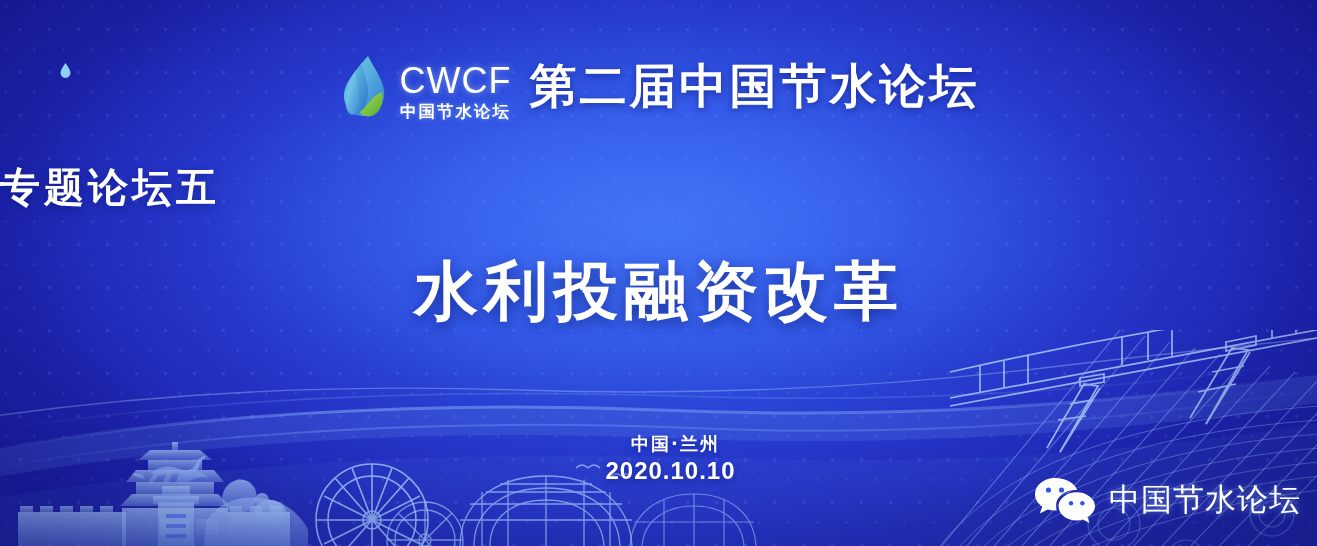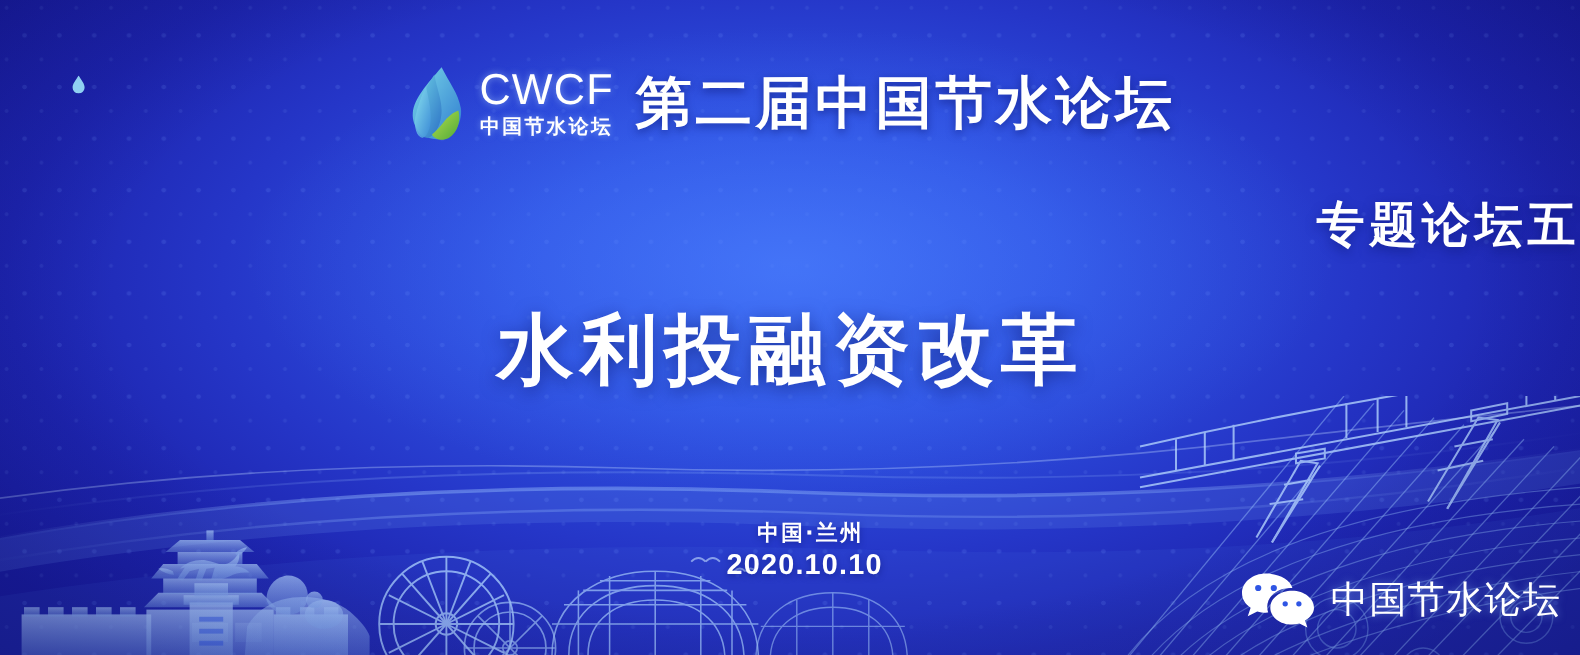--- a/index.html
+++ b/index.html
@@ -42,21 +42,21 @@
     pointer-events:none;
   }
 
   .artlayer{position:absolute;inset:0;pointer-events:none;}
 
   
   .header{
     position:absolute;left:0;right:0;top:52px;
     display:flex;align-items:center;justify-content:center;gap:18px;
   }
-  .logo{display:flex;align-items:center;gap:4px;}
+  .logo{display:flex;align-items:flex-end;gap:4px;}
   .logo-mark{width:58px;height:68px;flex:none;}
   .logo-text{display:flex;flex-direction:column;align-items:center;line-height:1;}
   .logo-cwcf{
     position:relative;
     font-size:36px;letter-spacing:1px;color:#ffffff;font-weight:400;
     font-family:"Liberation Sans","DejaVu Sans",sans-serif;
     text-shadow:0 0 6px rgba(180,215,255,.55);
   }
   .logo-cn{
     margin-top:5px;
@@ -70,25 +70,24 @@
 
   .forum-title{
     font-family:Liberation Serif, serif;
     font-size:47px;font-weight:700;color:#fff;letter-spacing:3px;
     text-shadow:0 2px 7px rgba(10,20,110,.55);
     white-space:nowrap;
   }
 
   
   .subtitle{
-    position:absolute;left:0;right:0;top:160px;text-align:right;
+    position:absolute;left:0;right:0;top:160px;text-align:left;
     font-family:"DejaVu Sans","Liberation Sans",sans-serif;
     font-size:40px;font-weight:700;color:#fff;letter-spacing:4px;
     text-shadow:0 3px 9px rgba(10,20,110,.5);
-    padding-left:12px;
   }
 
   
   .theme{
     position:absolute;left:1px;right:0;top:248px;text-align:center;
     font-family:Liberation Sans, sans-serif;
     font-size:64px;font-weight:700;color:#fff;letter-spacing:6px;
     text-shadow:0 4px 14px rgba(8,18,105,.6);
   }
 

